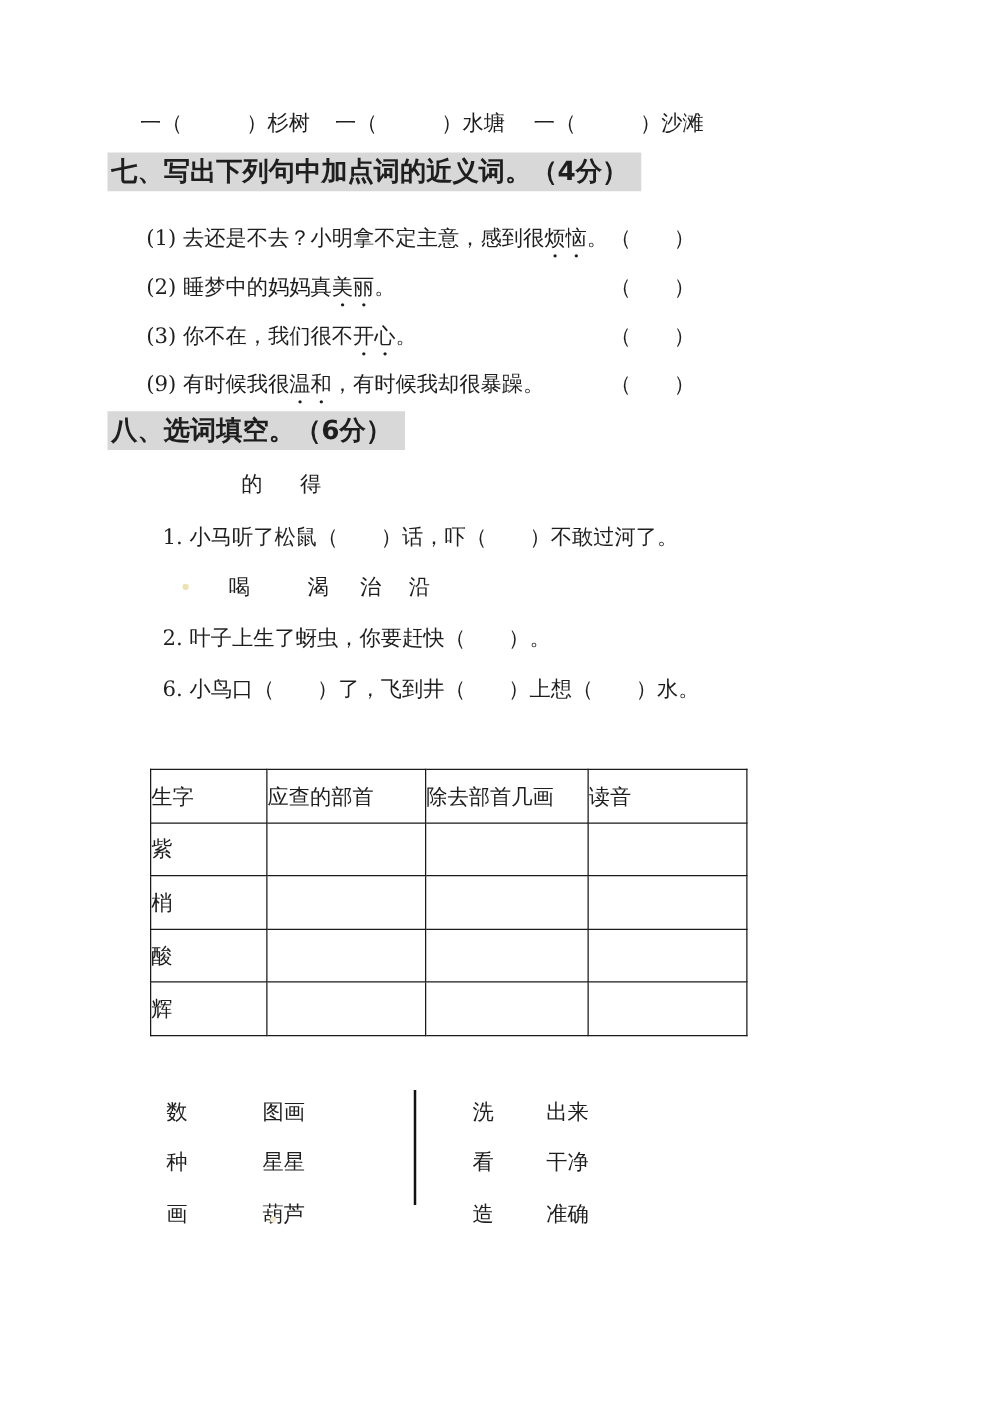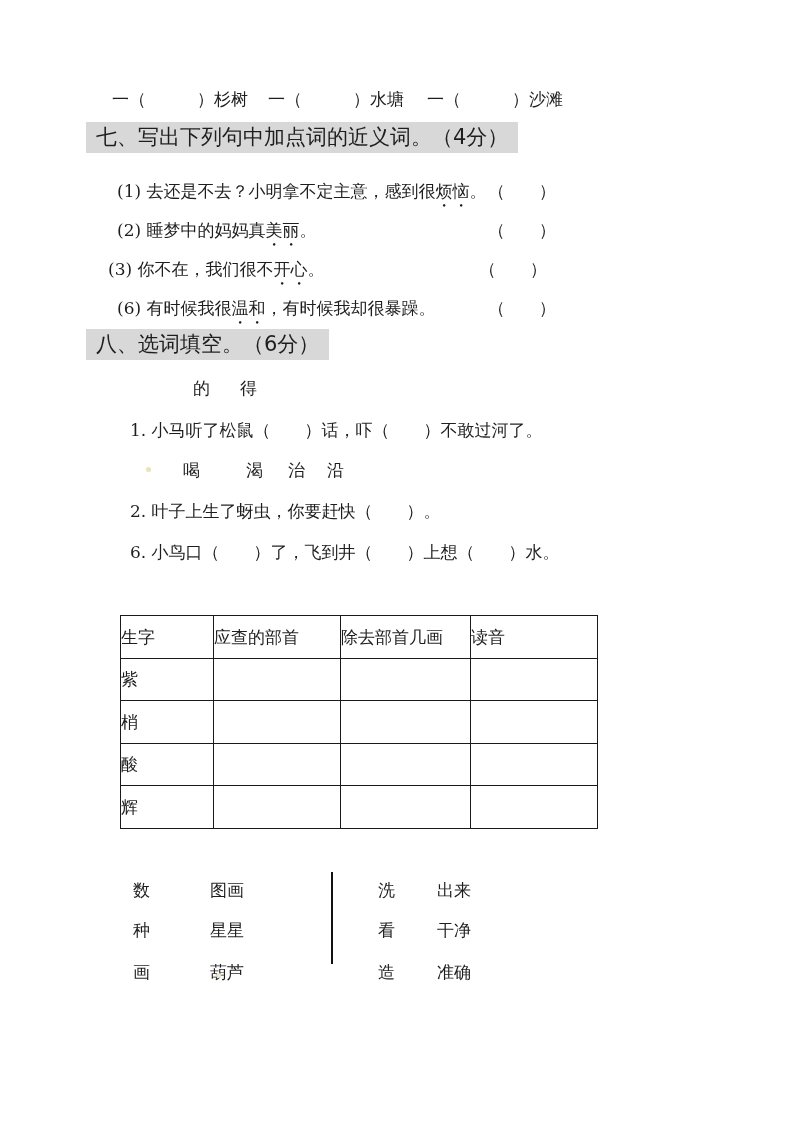--- a/index.html
+++ b/index.html
@@ -5,22 +5,22 @@
   html,body{margin:0;padding:0;background:#e9e9e9;}
   .page{
     position:relative;width:793px;height:1122px;background:#ffffff;
     font-family:"DejaVu Serif","Liberation Serif",serif;
     color:#1e1e1e;overflow:hidden;margin:0 auto;
   }
   .abs{position:absolute;white-space:nowrap;}
   .body-text{font-size:17px;line-height:22px;}
   .heading{
     font-family:"DejaVu Sans","Liberation Sans",sans-serif;
-    font-weight:normal;font-size:21px;line-height:23px;
-    background:#d8d8d8;padding:4px 10px 4px 10px;display:inline-block;
+    font-weight:bold;font-size:21px;line-height:23px;
+    background:#d8d8d8;padding:4px 10px 4px 3px;display:inline-block;
   }
   .em-dot{
     -webkit-text-emphasis-style:dot;
     -webkit-text-emphasis-position:under;
     text-emphasis-style:dot;
     text-emphasis-position:under right;
   }
   .ans{position:absolute;top:0;}
   .row{position:absolute;width:620px;margin-top:8px;}
   table.dict{
@@ -44,26 +44,26 @@
   <div class="abs heading" style="left:86px;top:122px">七、写出下列句中加点词的近义词。（4分）</div>
 
   <div class="row body-text" style="left:117px;top:172px">
     <span>(1) 去还是不去？小明拿不定主意，感到很</span><span class="em-dot">烦恼</span><span>。</span>
     <span class="ans" style="left:371px">（　　）</span>
   </div>
   <div class="row body-text" style="left:117px;top:211px">
     <span>(2) 睡梦中的妈妈真</span><span class="em-dot">美丽</span><span>。</span>
     <span class="ans" style="left:371px">（　　）</span>
   </div>
-  <div class="row body-text" style="left:108px;top:250px">
+  <div class="row body-text" style="left:117px;top:250px">
     <span>(3) 你不在，我们很不</span><span class="em-dot">开心</span><span>。</span>
     <span class="ans" style="left:371px">（　　）</span>
   </div>
   <div class="row body-text" style="left:117px;top:289px">
-    <span>(6) 有时候我很</span><span class="em-dot">温和</span><span>，有时候我却很暴躁。</span>
+    <span>(9) 有时候我很</span><span class="em-dot">温和</span><span>，有时候我却很暴躁。</span>
     <span class="ans" style="left:371px">（　　）</span>
   </div>
 
   <div class="abs heading" style="left:86px;top:329px">八、选词填空。（6分）</div>
 
   <span class="abs body-text bank" style="left:193px;top:377px">的</span>
   <span class="abs body-text bank" style="left:240px;top:377px">得</span>
 
   <div class="abs body-text" style="left:130px;top:419px">1. 小马听了松鼠（　　）话，吓（　　）不敢过河了。</div>
 

